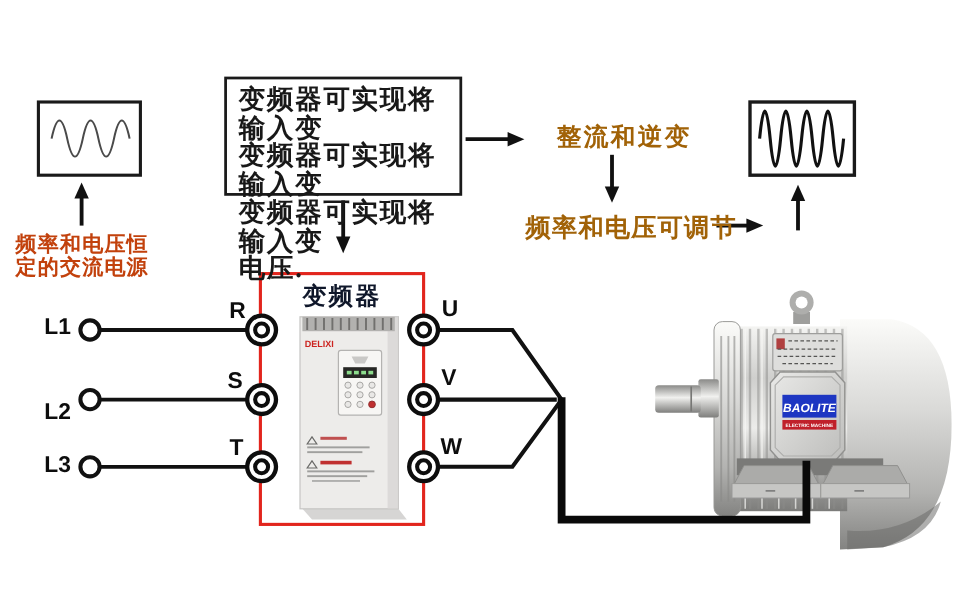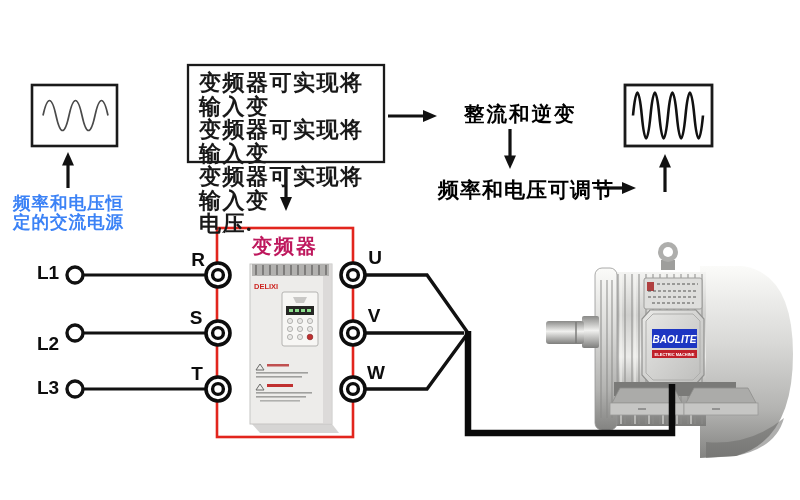--- a/index.html
+++ b/index.html
@@ -2,31 +2,31 @@
 <html><head>
 <meta charset="utf-8">
 <style>
   html,body{margin:0;padding:0;background:#ffffff;}
   #stage{
     position:relative;width:800px;height:500px;background:#ffffff;
     overflow:hidden;font-family:"Liberation Serif","DejaVu Serif",serif;color:#111;
   }
   .abs{position:absolute;}
   svg{display:block;}
-  .cn{font-weight:700;color:#000000;}
+  .cn{font-weight:700;color:#a16207;}
   .note-text{
     font-size:22px;line-height:23.5px;letter-spacing:1.5px;font-weight:600;color:#181818;
   }
   .caption{
-    font-size:17.5px;line-height:19px;font-weight:700;letter-spacing:1px;color:#3b82f6;
+    font-size:17.5px;line-height:19px;font-weight:700;letter-spacing:1px;color:#c2410c;
   }
   .flow-label-1{font-size:20.5px;letter-spacing:2px;}
   .flow-label-2{font-size:21px;letter-spacing:1px;}
   .converter-title{
-    width:136px;text-align:center;font-size:20px;font-weight:700;letter-spacing:2px;color:#be185d;
+    width:136px;text-align:center;font-size:20px;font-weight:700;letter-spacing:2px;color:#0f172a;
   }
   .phase{
     font-family:"Liberation Sans","DejaVu Sans",sans-serif;
     font-weight:700;font-size:19px;color:#0d0d0d;line-height:20px;
   }
   .lbl-c{width:30px;text-align:center;}
 </style>
 </head>
 <body>
 

